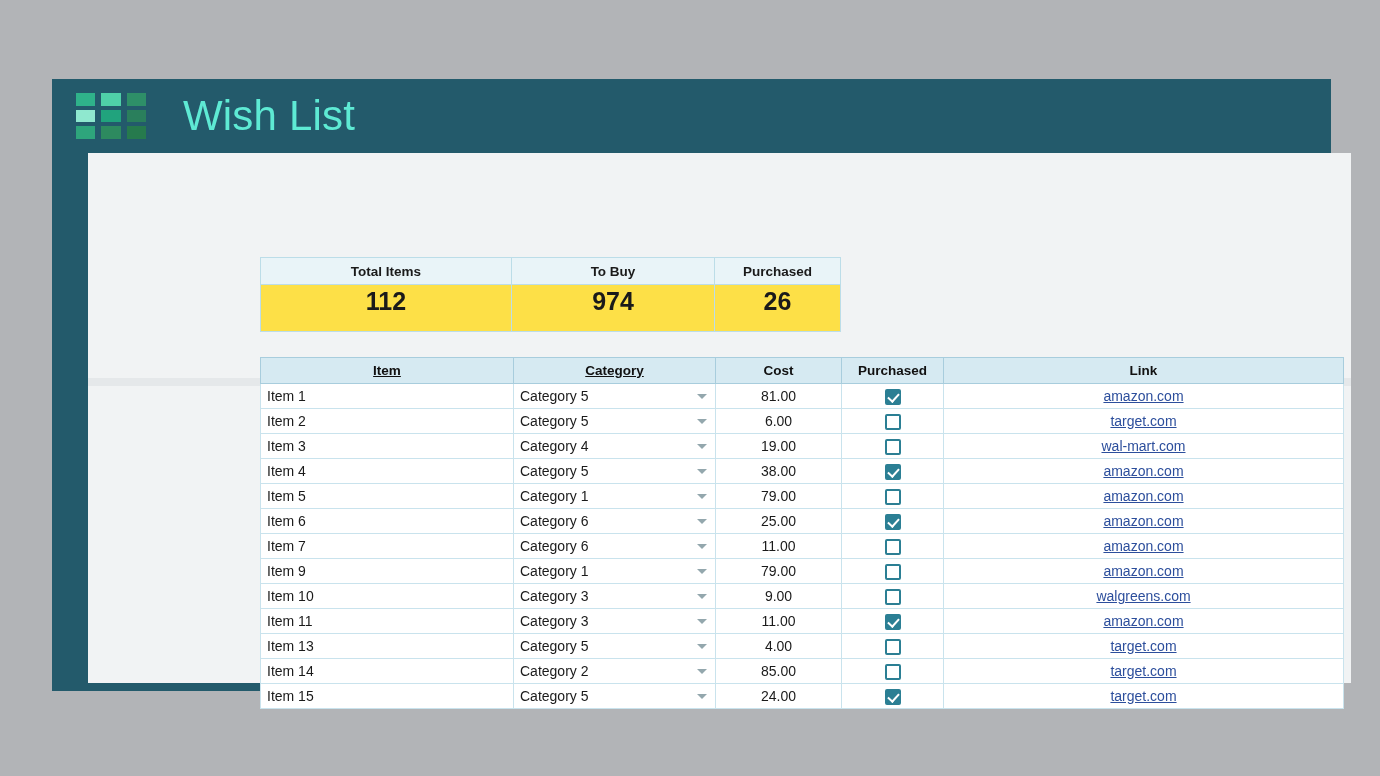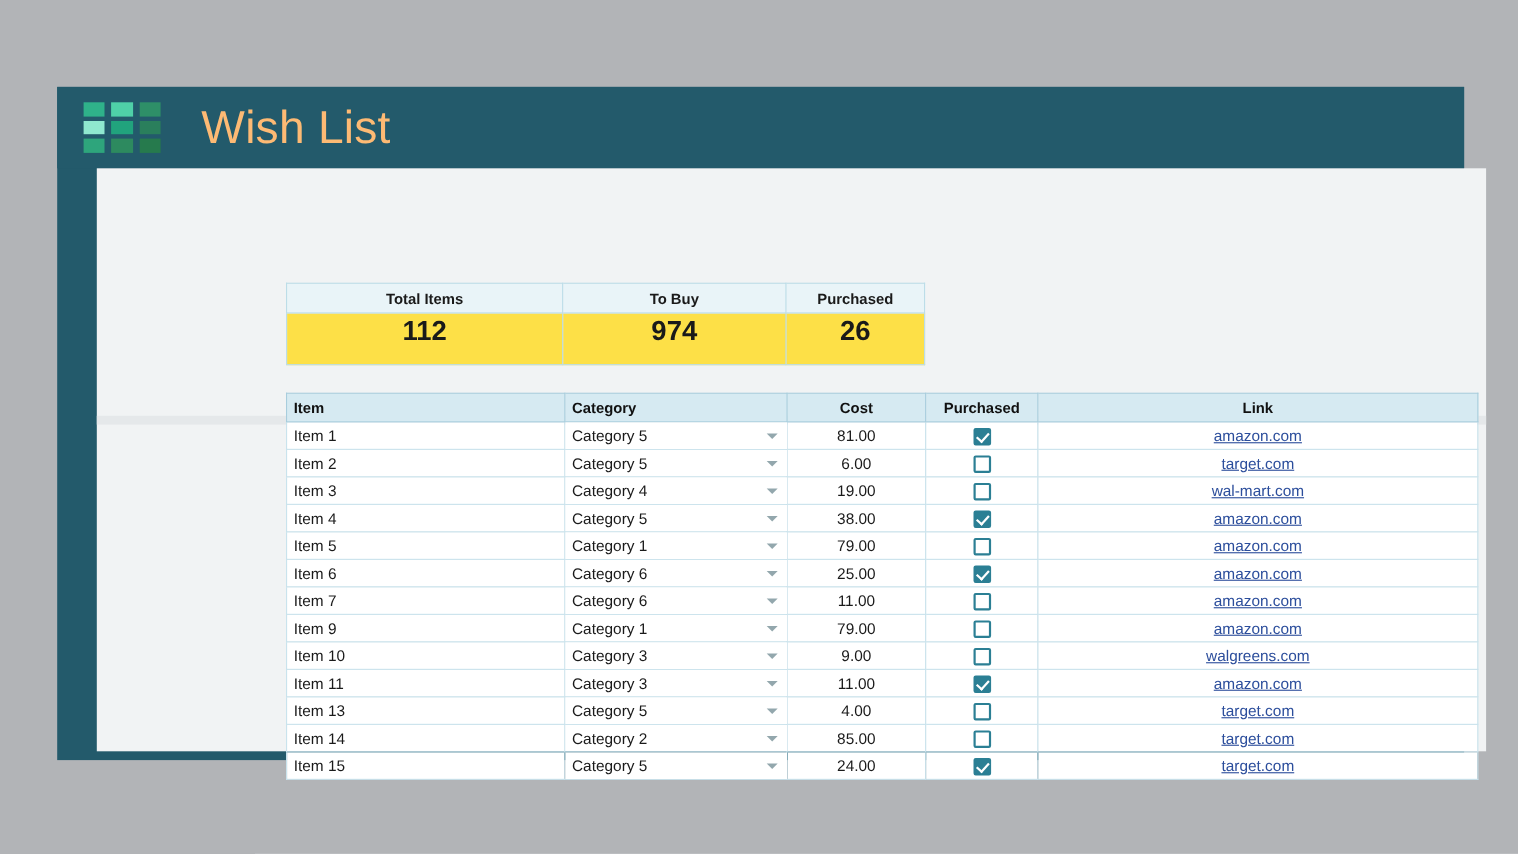--- a/index.html
+++ b/index.html
@@ -31,21 +31,21 @@
     width: 70px; height: 46px;
     display: grid;
     grid-template-columns: repeat(3, 1fr);
     grid-template-rows: repeat(3, 1fr);
     gap: 4px 6px;
   }
   #logo i { display: block; width: 100%; height: 100%; }
   #title {
     position: absolute;
     left: 131px; top: 8px;
-    color: #fdba74;
+    color: #5eead4;
     font-size: 42px;
     font-weight: 400;
     letter-spacing: 0.2px;
     line-height: 58px;
     white-space: nowrap;
   }
 
   
   #panel {
     position: absolute;
@@ -103,21 +103,21 @@
   }
   #grid th {
     background: #d6eaf2;
     border: 1px solid #a8cddd;
     height: 26px;
     font-size: 13.5px;
     font-weight: bold;
     color: #111111;
     padding: 0 6px;
   }
-  #grid th.h-item, #grid th.h-cat { text-align: left; }
+  #grid th.h-item, #grid th.h-cat { text-align: center; text-decoration: underline; }
   #grid th.h-cost, #grid th.h-pur, #grid th.h-link { text-align: center; }
 
   #grid td {
     background: #ffffff;
     border: 1px solid #c9e3ed;
     height: 25px;
     font-size: 14px;
     color: #1a1a1a;
     padding: 0 6px;
     white-space: nowrap;

